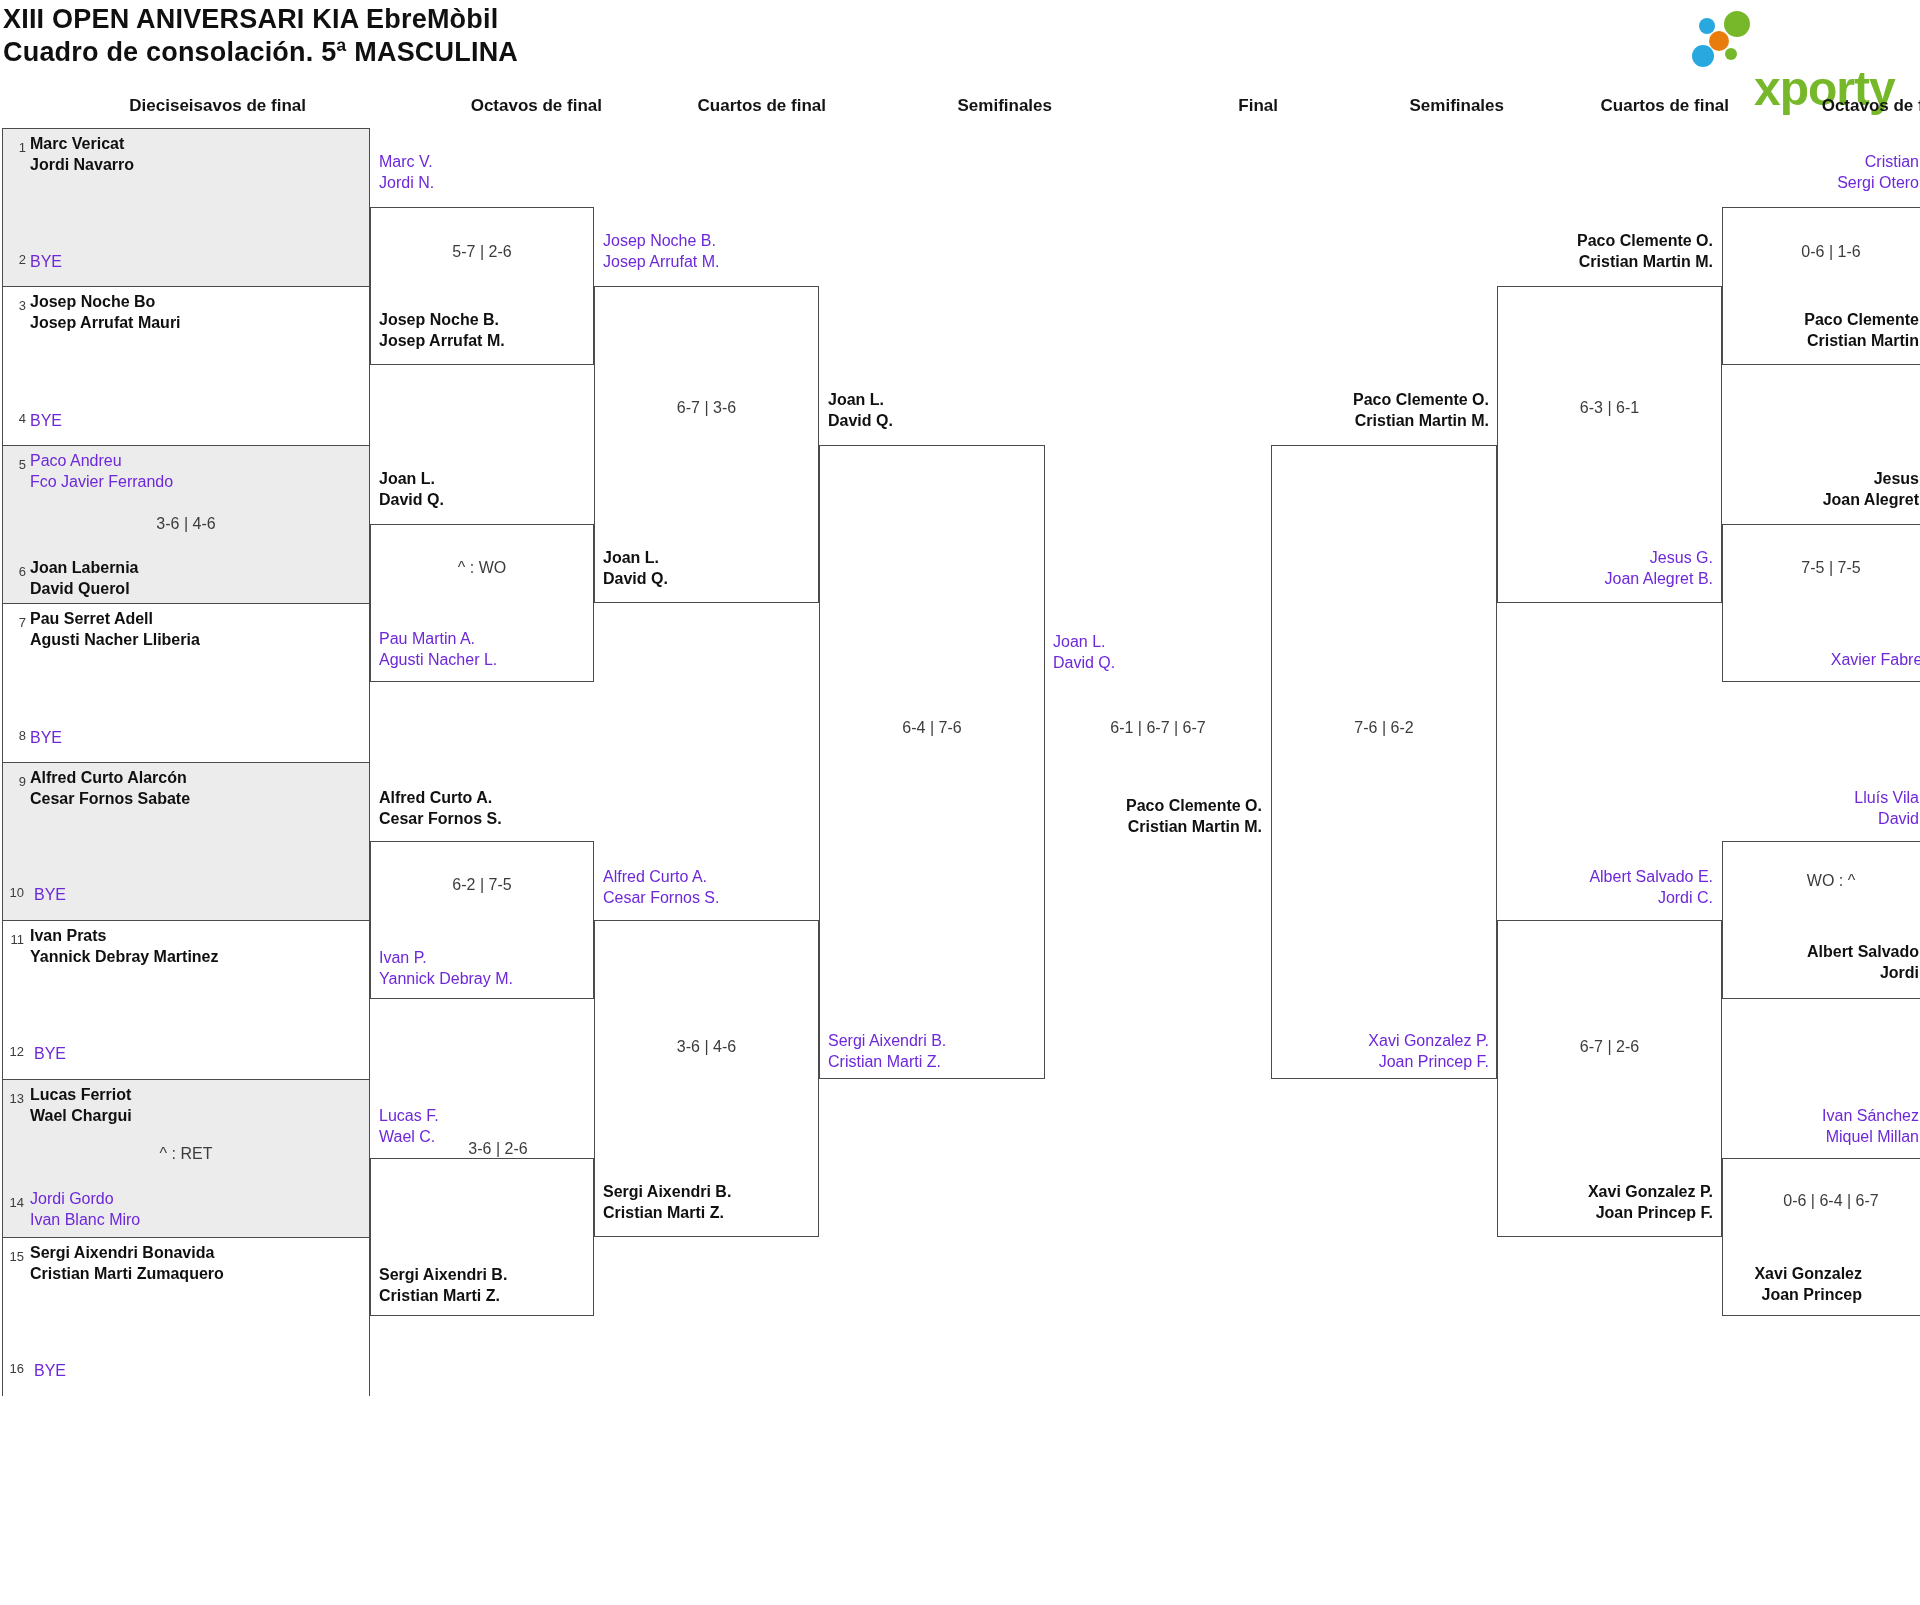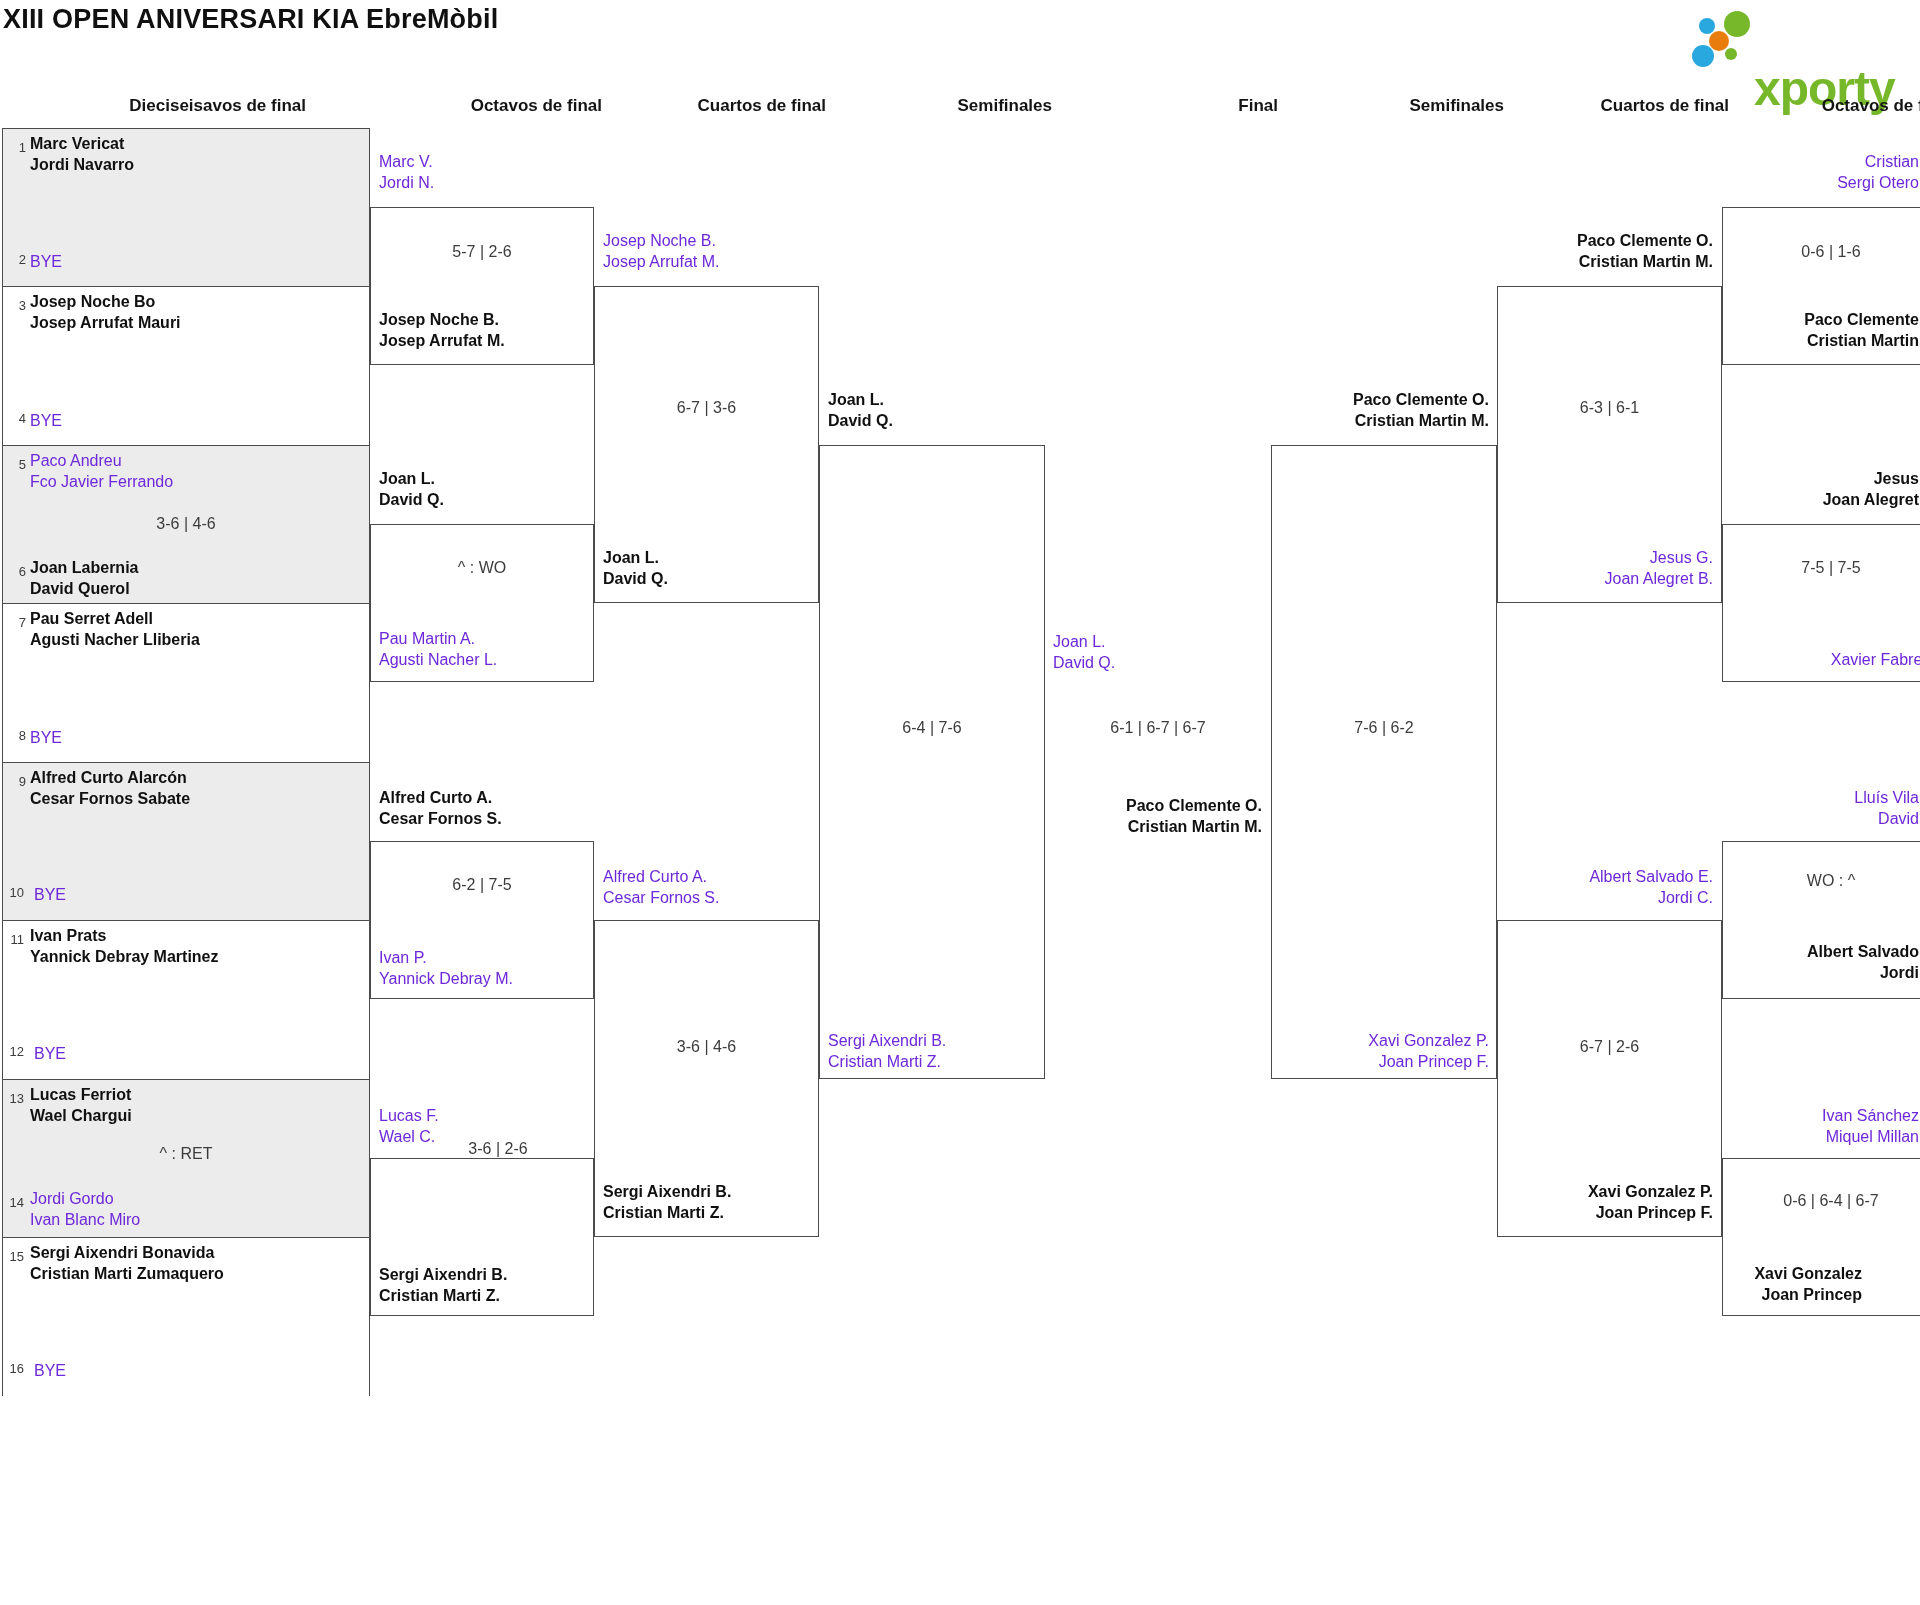--- a/index.html
+++ b/index.html
@@ -21,20 +21,21 @@
   .logo{position:absolute;left:1692px;top:10px;width:228px;height:64px;cursor:pointer;}
   .dot{position:absolute;border-radius:50%;}
   .logo-text{position:absolute;left:62px;top:0;font-size:48px;line-height:62px;font-weight:700;color:#76b82a;letter-spacing:-1px;margin-top:48px;}
 </style>
 </head>
 <body>
 
 <div class="canvas">
 
   <div class="title-line" style="top:4px">XIII OPEN ANIVERSARI KIA EbreMòbil</div>
+  <div class="title-line" style="top:37px">Cuadro de consolación. 5ª MASCULINA</div>
 
   <div class="logo">
     <span class="dot" style="left:7px;top:8px;width:16px;height:16px;background:#29a8e0"></span>
     <span class="dot" style="left:32px;top:1px;width:26px;height:26px;background:#76b82a"></span>
     <span class="dot" style="left:17px;top:21px;width:20px;height:20px;background:#e87d0e"></span>
     <span class="dot" style="left:0;top:35px;width:22px;height:22px;background:#29a8e0"></span>
     <span class="dot" style="left:33px;top:38px;width:12px;height:12px;background:#76b82a"></span>
     <span class="logo-text">xporty</span>
   </div>
 

